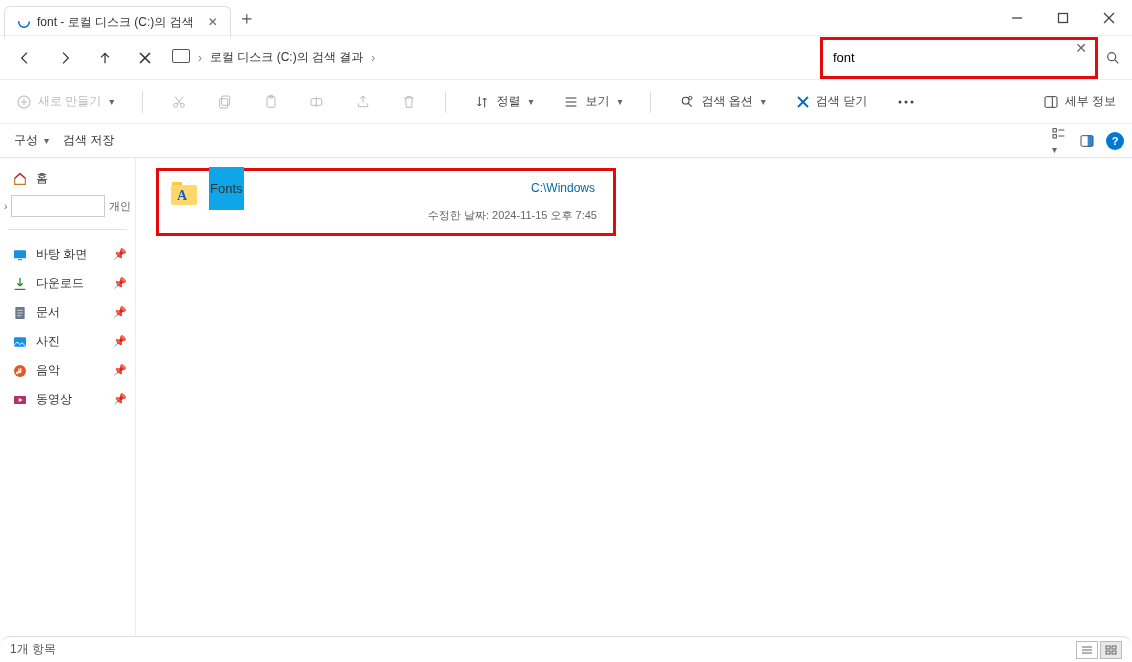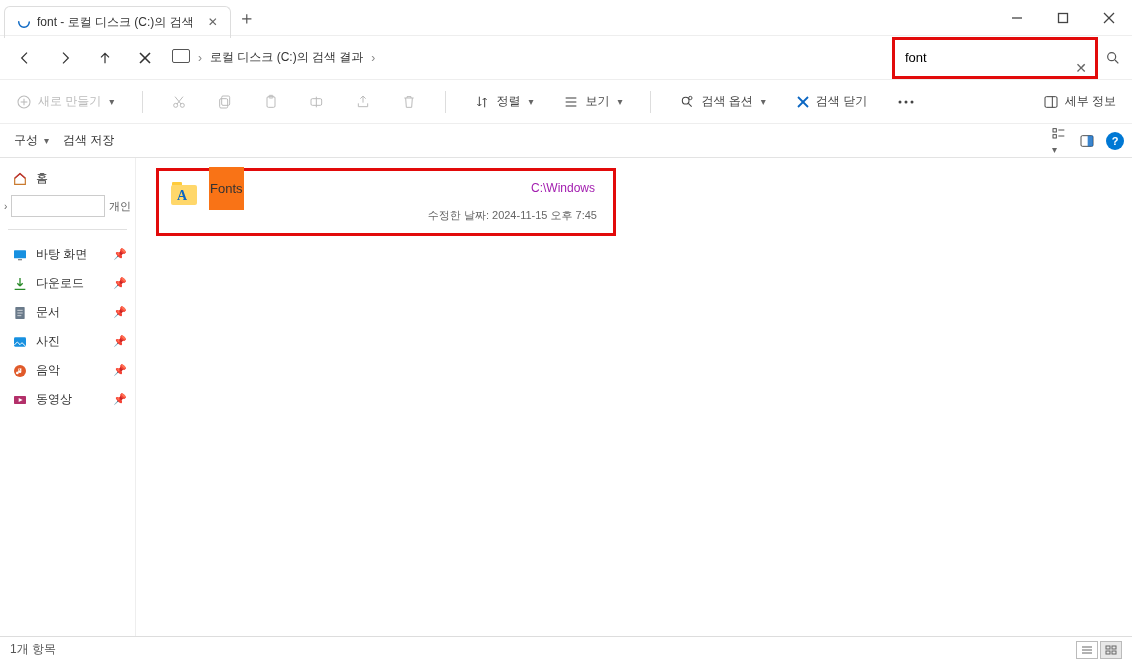--- a/index.html
+++ b/index.html
@@ -12,21 +12,21 @@
     .newtab { width: 32px; height: 32px; display:flex; align-items:center; justify-content:center; color:#555; font-size: 18px; }
     .winctrl { margin-left: auto; display: flex; }
     .winctrl div { width: 46px; height: 36px; display: flex; align-items: center; justify-content: center; color:#555; }
 
     
     .navbar { display: flex; align-items: center; height: 44px; padding: 0 6px; border-bottom: 1px solid #eee; gap: 2px; }
     .navbtn { width: 38px; height: 36px; display: flex; align-items: center; justify-content: center; color: #444; }
     .breadcrumb { flex: 1; display: flex; align-items: center; gap: 8px; padding-left: 6px; }
     .breadcrumb .pc-icon { width: 18px; height: 14px; border: 1.5px solid #555; border-radius: 2px; display:inline-block; }
     .breadcrumb .chev { color: #888; }
-    .searchbox-wrap { position: relative; width: 206px; height: 42px; border: 3px solid #e20a0a; display: flex; align-items: flex-end; }
+    .searchbox-wrap { position: relative; width: 278px; height: 42px; border: 3px solid #e20a0a; display: flex; align-items: flex-start; }
     .searchbox { border: none; outline: none; width: 100%; padding: 0 26px 0 10px; font-size: 13px; height: 100%; }
     .searchbox-clear { position: absolute; right: 8px; color: #666; font-size: 14px; }
     .searchicon { width: 26px; display:flex; align-items:center; justify-content:center; color:#666; }
 
     
     .toolbar { display: flex; align-items: center; height: 44px; padding: 0 8px; border-bottom: 1px solid #eee; gap: 14px; }
     .toolbtn { display: flex; align-items: center; gap: 6px; padding: 4px 8px; color:#444; border-radius:4px; }
     .toolbtn.disabled { color: #bbb; }
     .divider { width: 1px; height: 22px; background: #ddd; margin: 0 6px; }
     .spacer { flex: 1; }
@@ -49,26 +49,26 @@
     .sidebar-input-row input { border:1px solid #ccc; height:22px; width: 94px; padding:0 4px; font-size:12px; }
 
     .content { flex:1; padding: 10px 20px; position: relative; }
     .result-row { position: relative; width: 460px; border: 3px solid #e20a0a; padding: 10px 16px 10px 50px; display:flex; align-items:flex-start; }
     .result-icon { position:absolute; left:12px; top:10px; width:28px; height:28px; }
     .folder-back { position:absolute; width:26px; height:20px; background:#ffd76a; border-radius:2px; top:4px; }
     .folder-tab { position:absolute; width:10px; height:4px; background:#ffcb3b; top:1px; left:1px; border-radius:1px; }
     .font-a { position:absolute; left:6px; top:7px; font-size:14px; font-weight:bold; color:#0a66c2; font-family: Georgia, serif; }
     .result-main { flex:1; }
     .result-name { font-size: 13px; }
-    .result-name .hl { background: #f97316; padding: 14px 1px; }
+    .result-name .hl { background: #0ea5e9; padding: 14px 1px; }
     .result-meta { font-size: 11px; color:#666; margin-top:12px;text-align:right; }
-    .result-path { font-size: 12px; color:#a21caf; position:absolute; right: 18px; top: 10px; }
-
-    
-    .statusbar { height: 26px; border-top: 1px solid #ddd; display:flex; align-items:center; padding: 0 10px; font-size:12px; color:#555; }
+    .result-path { font-size: 12px; color:#0369a1; position:absolute; right: 18px; top: 10px; }
+
+    
+    .statusbar { height: 26px; border-top: 1px solid #ddd; display:flex; align-items:center; padding: 0 10px; font-size:12px; color:#555;border-radius:10px; }
     .statusbar .viewswitch { margin-left:auto; display:flex; gap:2px; }
     .vsicon { width:22px; height:18px; border:1px solid #bbb; display:flex; align-items:center; justify-content:center; }
     .vsicon.active { background:#e8e8e8; }
 
     svg { display: block; }
   </style>
 </head>
 <body>
 
 <div class="titlebar">

